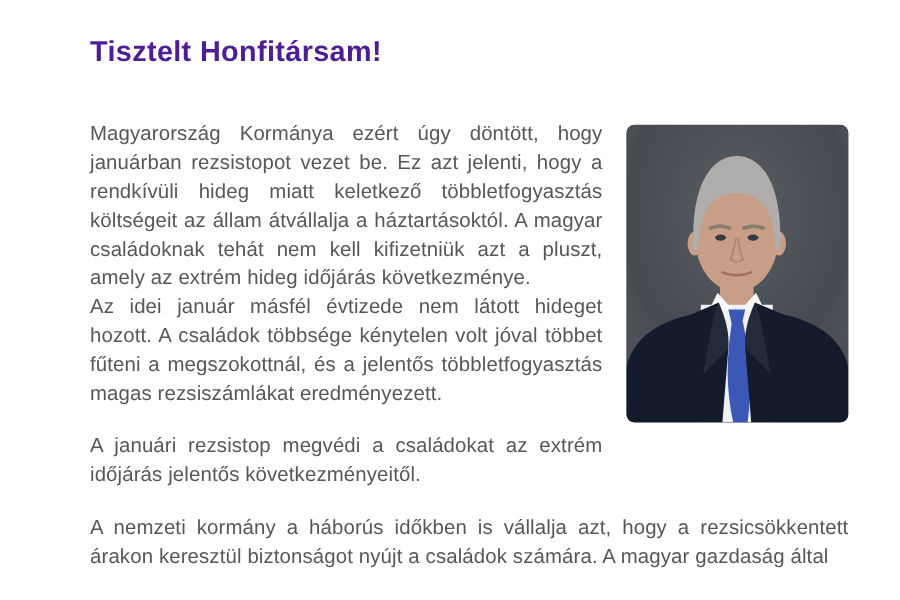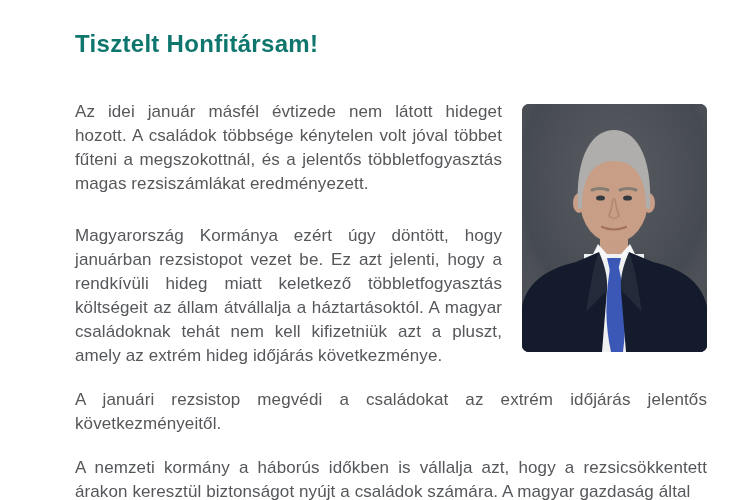--- a/index.html
+++ b/index.html
@@ -15,21 +15,21 @@
     overflow: hidden;
     font-family: "Liberation Sans", sans-serif;
   }
   .title {
     margin: 0;
     padding: 30px 43px 0 75px;
     font-size: 24px;
     line-height: 28px;
     font-weight: 700;
     letter-spacing: 0.3px;
-    color: #0f766e;
+    color: #4c1d95;
   }
   .content {
     margin-top: 42px;
     padding: 0 43px 0 75px;
   }
   .portrait {
     float: right;
     width: 185px;
     height: 248px;
     margin: 4px 0 14px 20px;
@@ -111,22 +111,22 @@
         <path d="M85,154 L99,154 L96,167 L88,167 Z" fill="#3c58b6"></path>
         <path d="M88,164 C83,196 83,220 89,248 L101,248 C105,218 103,192 97,164 Z" fill="#3c58b6"></path>
 
         <path d="M0,248 L0,202 C6,176 28,164 54,158 L77,148 C83,162 86,174 85,186 L80,248 Z" fill="#131b2c"></path>
         <path d="M185,248 L185,202 C179,176 157,164 131,158 L107,148 C101,162 98,174 99,186 L104,248 Z" fill="#131b2c"></path>
         <path class="lapel" d="M77,148 C83,162 86,174 85,186 L64,208 C68,184 71,162 77,148 Z"></path>
         <path class="lapel" d="M107,148 C101,162 98,174 99,186 L120,208 C116,184 113,162 107,148 Z"></path>
       </svg>
     </figure>
 
+    <p class="para para-2">Magyarország Kormánya ezért úgy döntött, hogy januárban rezsistopot vezet be. Ez azt jelenti, hogy a rendkívüli hideg miatt keletkező többletfogyasztás költségeit az állam átvállalja a háztartásoktól. A magyar családoknak tehát nem kell kifizetniük azt a pluszt, amely az extrém hideg időjárás következménye.</p>
+
     <p class="para para-1">Az idei január másfél évtizede nem látott hideget hozott. A családok többsége kénytelen volt jóval többet fűteni a megszokottnál, és a jelentős többletfogyasztás magas rezsiszámlákat eredményezett.</p>
-
-    <p class="para para-2">Magyarország Kormánya ezért úgy döntött, hogy januárban rezsistopot vezet be. Ez azt jelenti, hogy a rendkívüli hideg miatt keletkező többletfogyasztás költségeit az állam átvállalja a háztartásoktól. A magyar családoknak tehát nem kell kifizetniük azt a pluszt, amely az extrém hideg időjárás következménye.</p>
 
     <p class="para para-3">A januári rezsistop megvédi a családokat az extrém időjárás jelentős következményeitől.</p>
 
     <p class="para para-4">A nemzeti kormány a háborús időkben is vállalja azt, hogy a rezsicsökkentett árakon keresztül biztonságot nyújt a családok számára. A magyar gazdaság által</p>
 
   </div>
 </div>
 
 </body></html>

